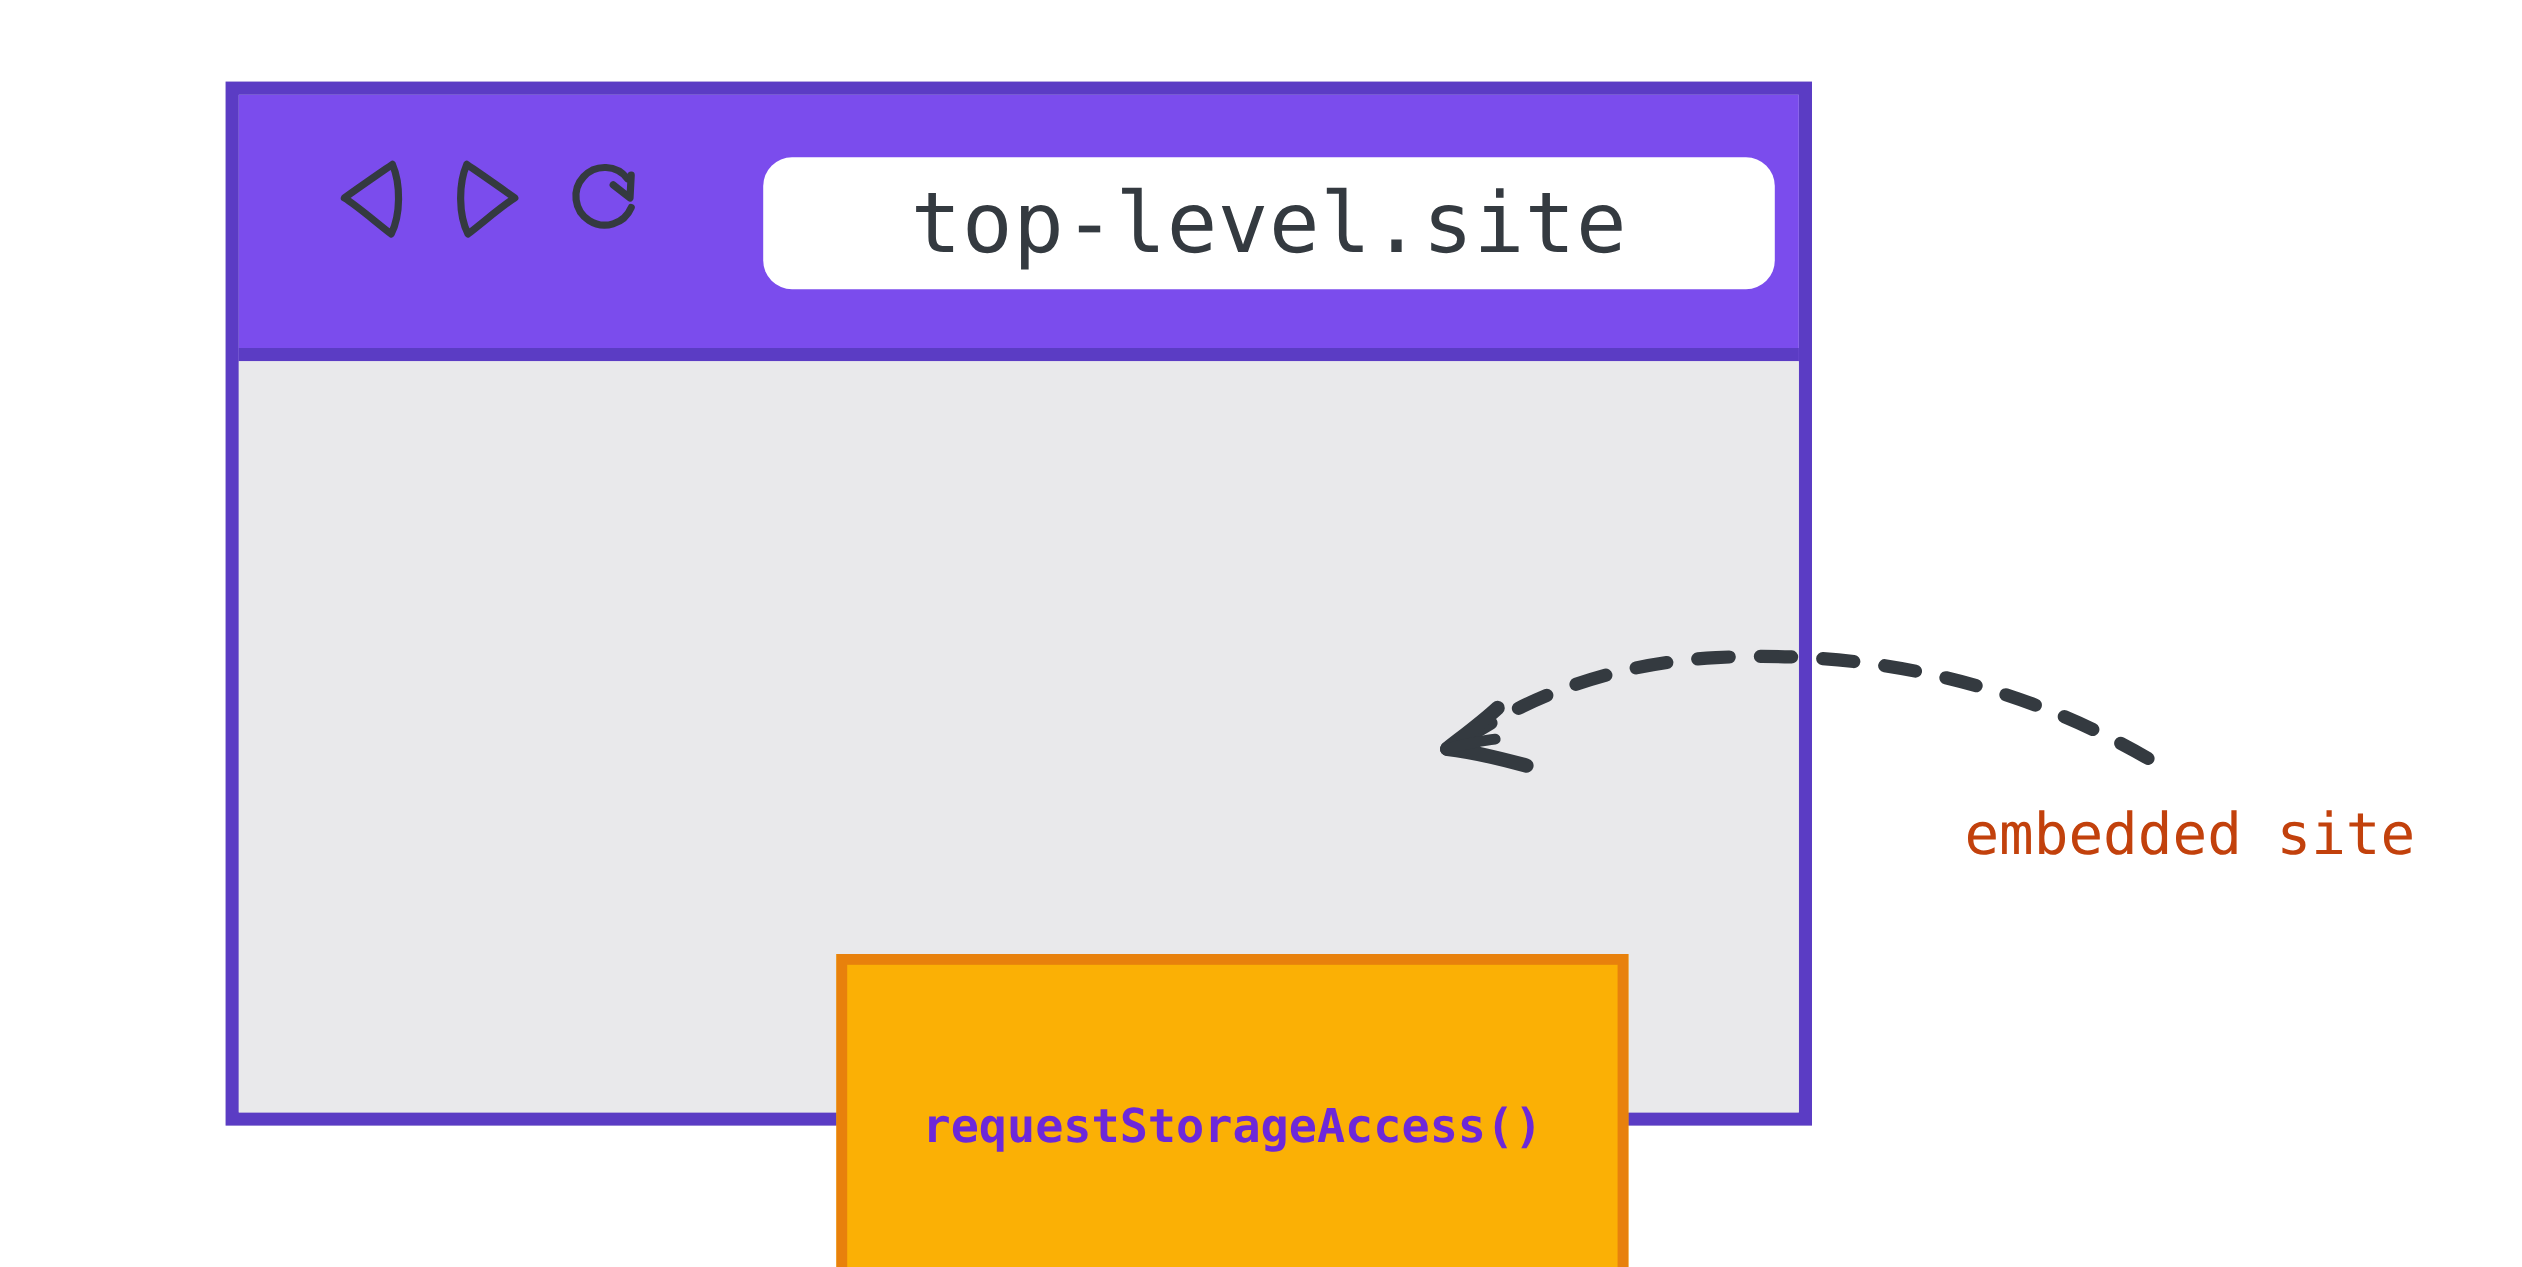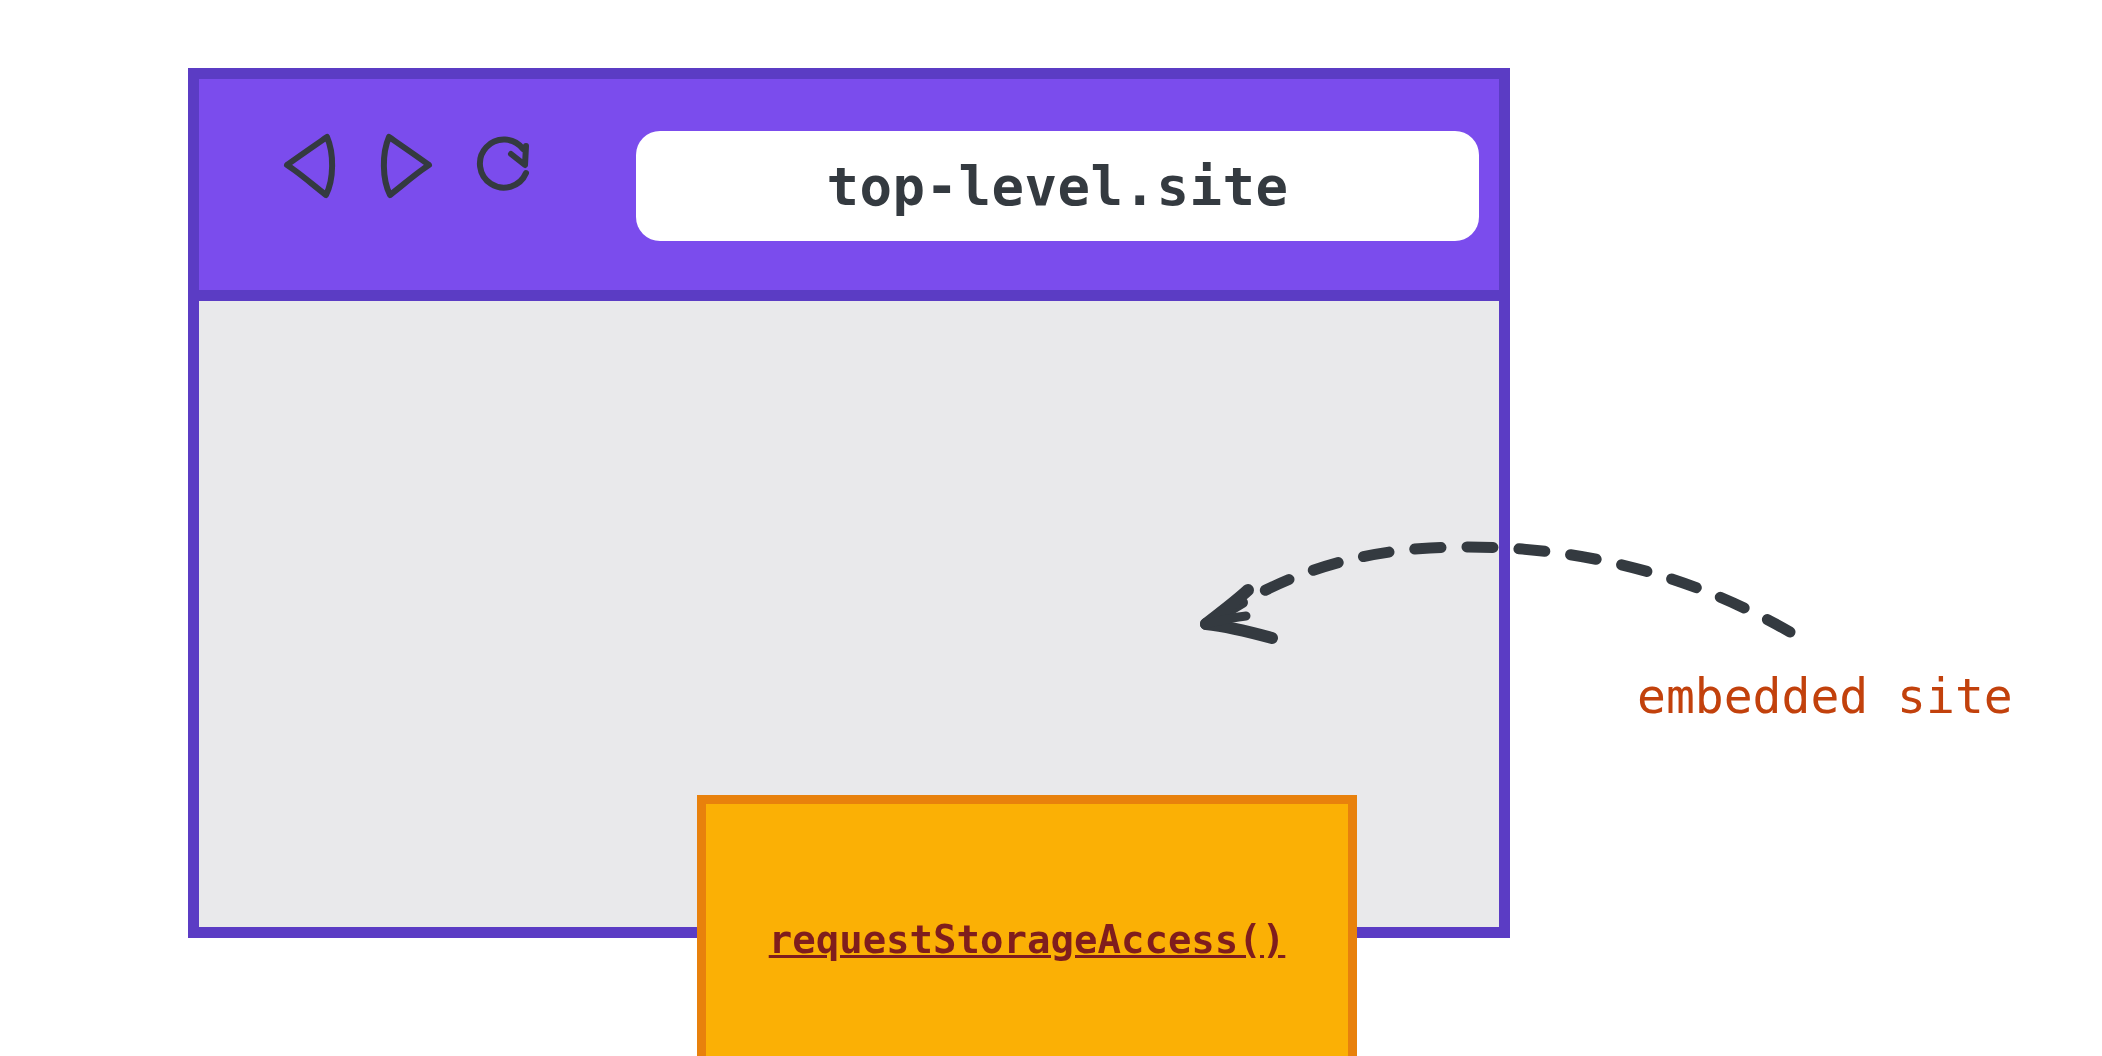--- a/index.html
+++ b/index.html
@@ -67,22 +67,22 @@
     width: 843px;
     height: 110px;
     background: #ffffff;
     border-radius: 24px;
     display: flex;
     align-items: center;
     justify-content: center;
   }
   .url-text {
     font-family: "DejaVu Sans Mono", "Liberation Mono", monospace;
-    font-size: 54px;
-    font-weight: 700;
+    font-size: 70px;
+    font-weight: 400;
     color: #343a40;
     letter-spacing: 0.5px;
     white-space: nowrap;
   }
 
   .browser-viewport {
     position: absolute;
     left: 0;
     top: 222px;
     right: 0;
@@ -101,23 +101,22 @@
     background: #fbb005;
     border: 9px solid #e8810c;
     display: flex;
     align-items: center;
     justify-content: center;
   }
   .embedded-frame-label {
     font-family: "DejaVu Sans Mono", "Liberation Mono", monospace;
     font-size: 39px;
     font-weight: 600;
-    color: #7f1d1d;
+    color: #6d28d9;
     white-space: nowrap;
-    text-decoration: underline;
   }
 
   
   .annotation-arrow {
     position: absolute;
     left: 1180px;
     top: 520px;
     width: 680px;
     height: 180px;
     overflow: visible;

